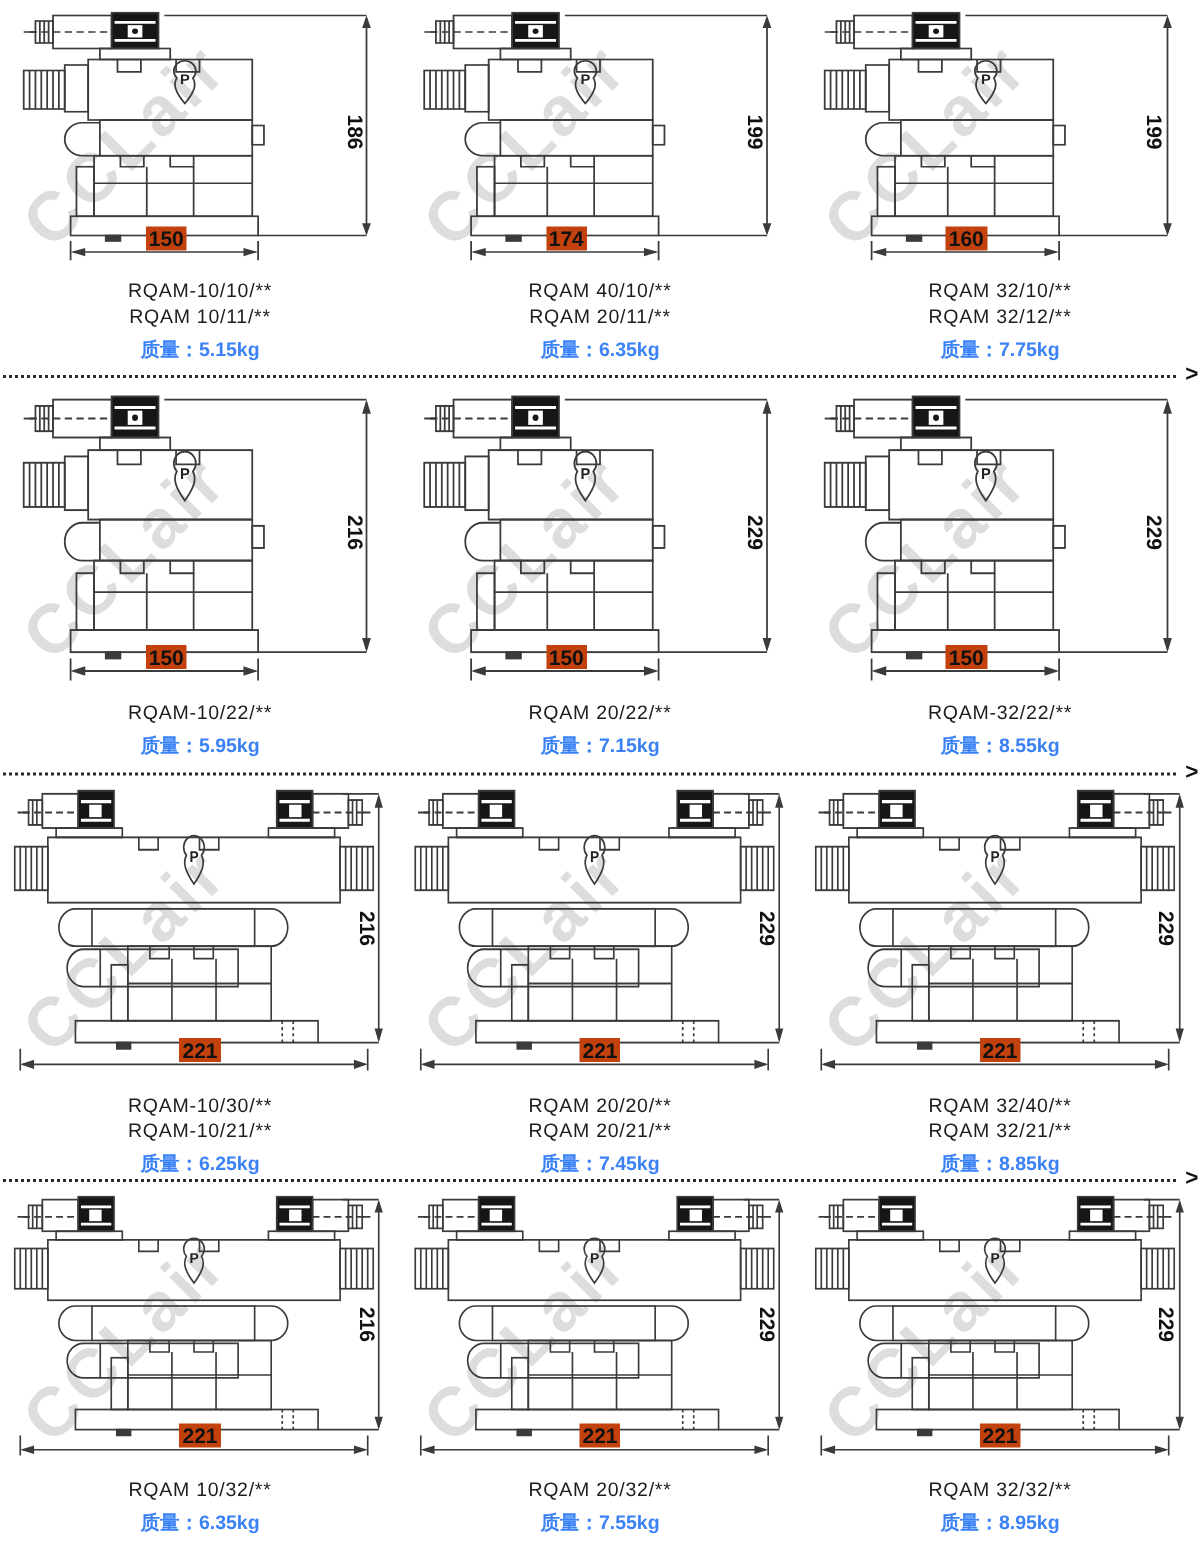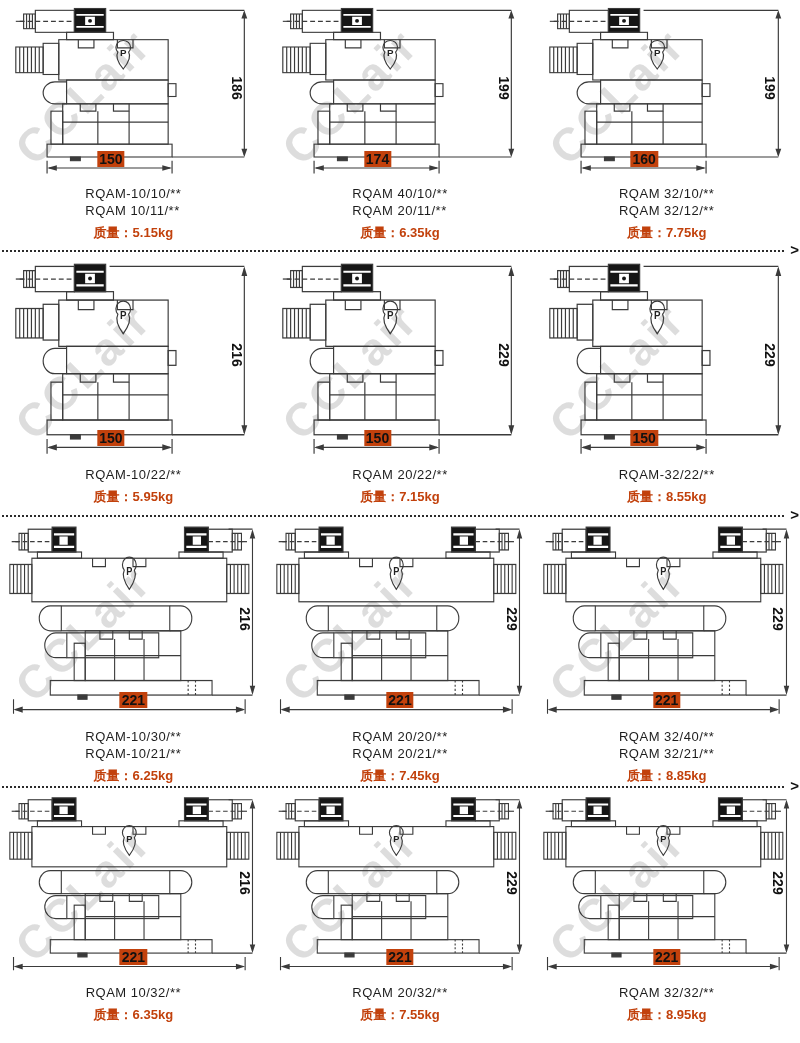--- a/index.html
+++ b/index.html
@@ -14,22 +14,22 @@
   .valve-art svg{width:100%;height:100%;display:block;}
   .watermark{position:absolute;left:-4px;top:76%;transform:rotate(-45deg);transform-origin:0 0;
              font-size:46px;font-weight:bold;letter-spacing:3px;color:#c9c9c9;opacity:.62;
              z-index:0;white-space:nowrap;user-select:none;}
   .wdim{position:absolute;bottom:7%;left:50%;transform:translateX(-50%);
         font-weight:bold;font-size:14px;z-index:2;background:#c2410c;padding:0 2px;color:#111;}
   .cell[data-variant="single"] .wdim{left:41%;}
   .hdim{position:absolute;top:44%;font-weight:bold;font-size:14px;z-index:2;color:#111;transform:rotate(90deg);}
   .cell[data-variant="single"] .hdim{right:10px;}
   .cell[data-variant="double"] .hdim{right:2px;}
-  .models{margin-top:6px;font-size:13px;line-height:17px;letter-spacing:.5px;color:#1d1d1d;z-index:2;}
-  .weight{margin-top:5px;font-size:13px;font-weight:bold;color:#c2410c;z-index:2;}
+  .models{margin-top:6px;text-align:center;font-size:13px;line-height:17px;letter-spacing:.5px;color:#1d1d1d;z-index:2;}
+  .weight{margin-top:5px;font-size:13px;font-weight:bold;color:#3b82f6;z-index:2;}
   .sep{position:relative;height:6px;}
   .sep-line{position:absolute;left:2px;right:16px;top:1px;border-top:2.5px dotted #2b2b2b;}
   .sep-arrow{position:absolute;right:1px;top:-7px;font-size:15px;font-weight:bold;color:#111;line-height:1;}
   .psym{font-family:"Liberation Sans",sans-serif;font-size:10px;font-weight:bold;fill:#222;stroke:none;}
 </style>
 </head>
 <body>
 
 <div id="page">
 

